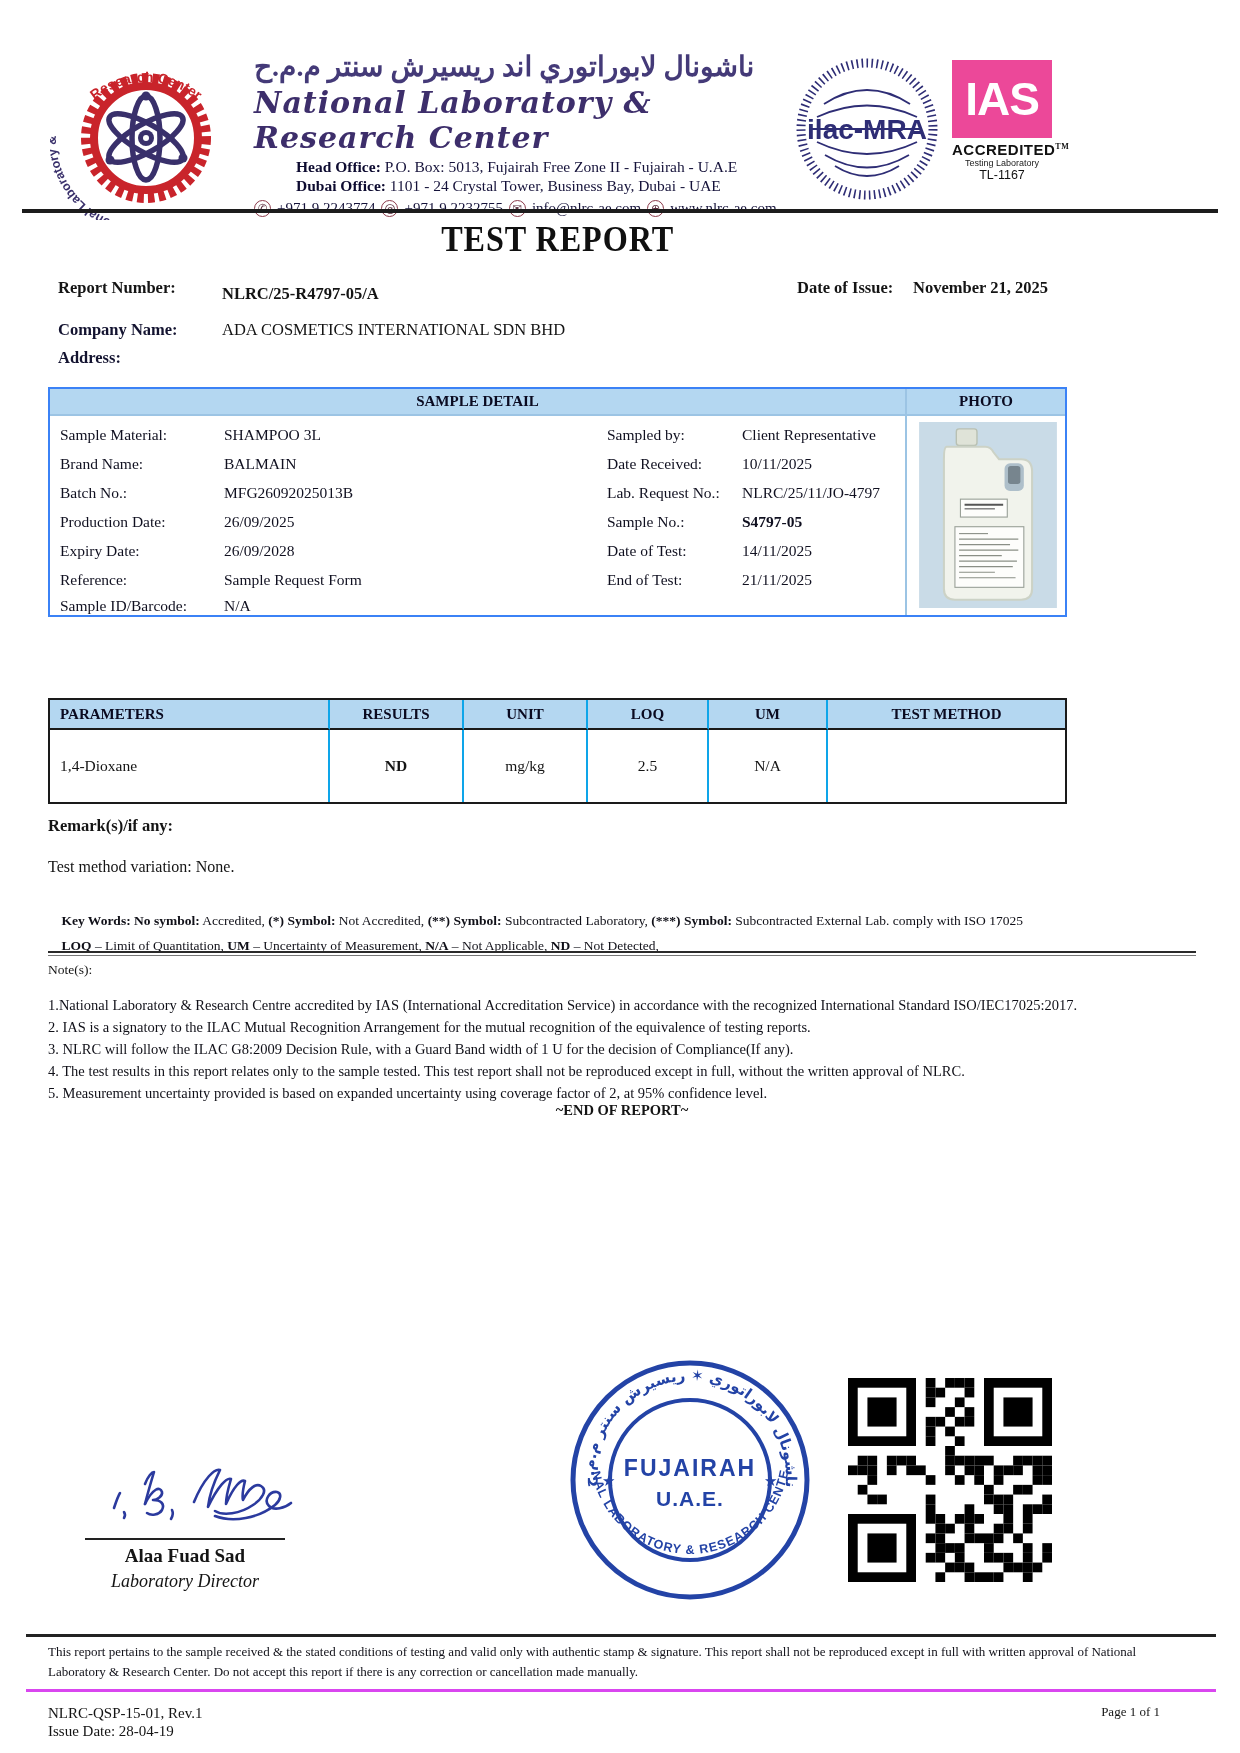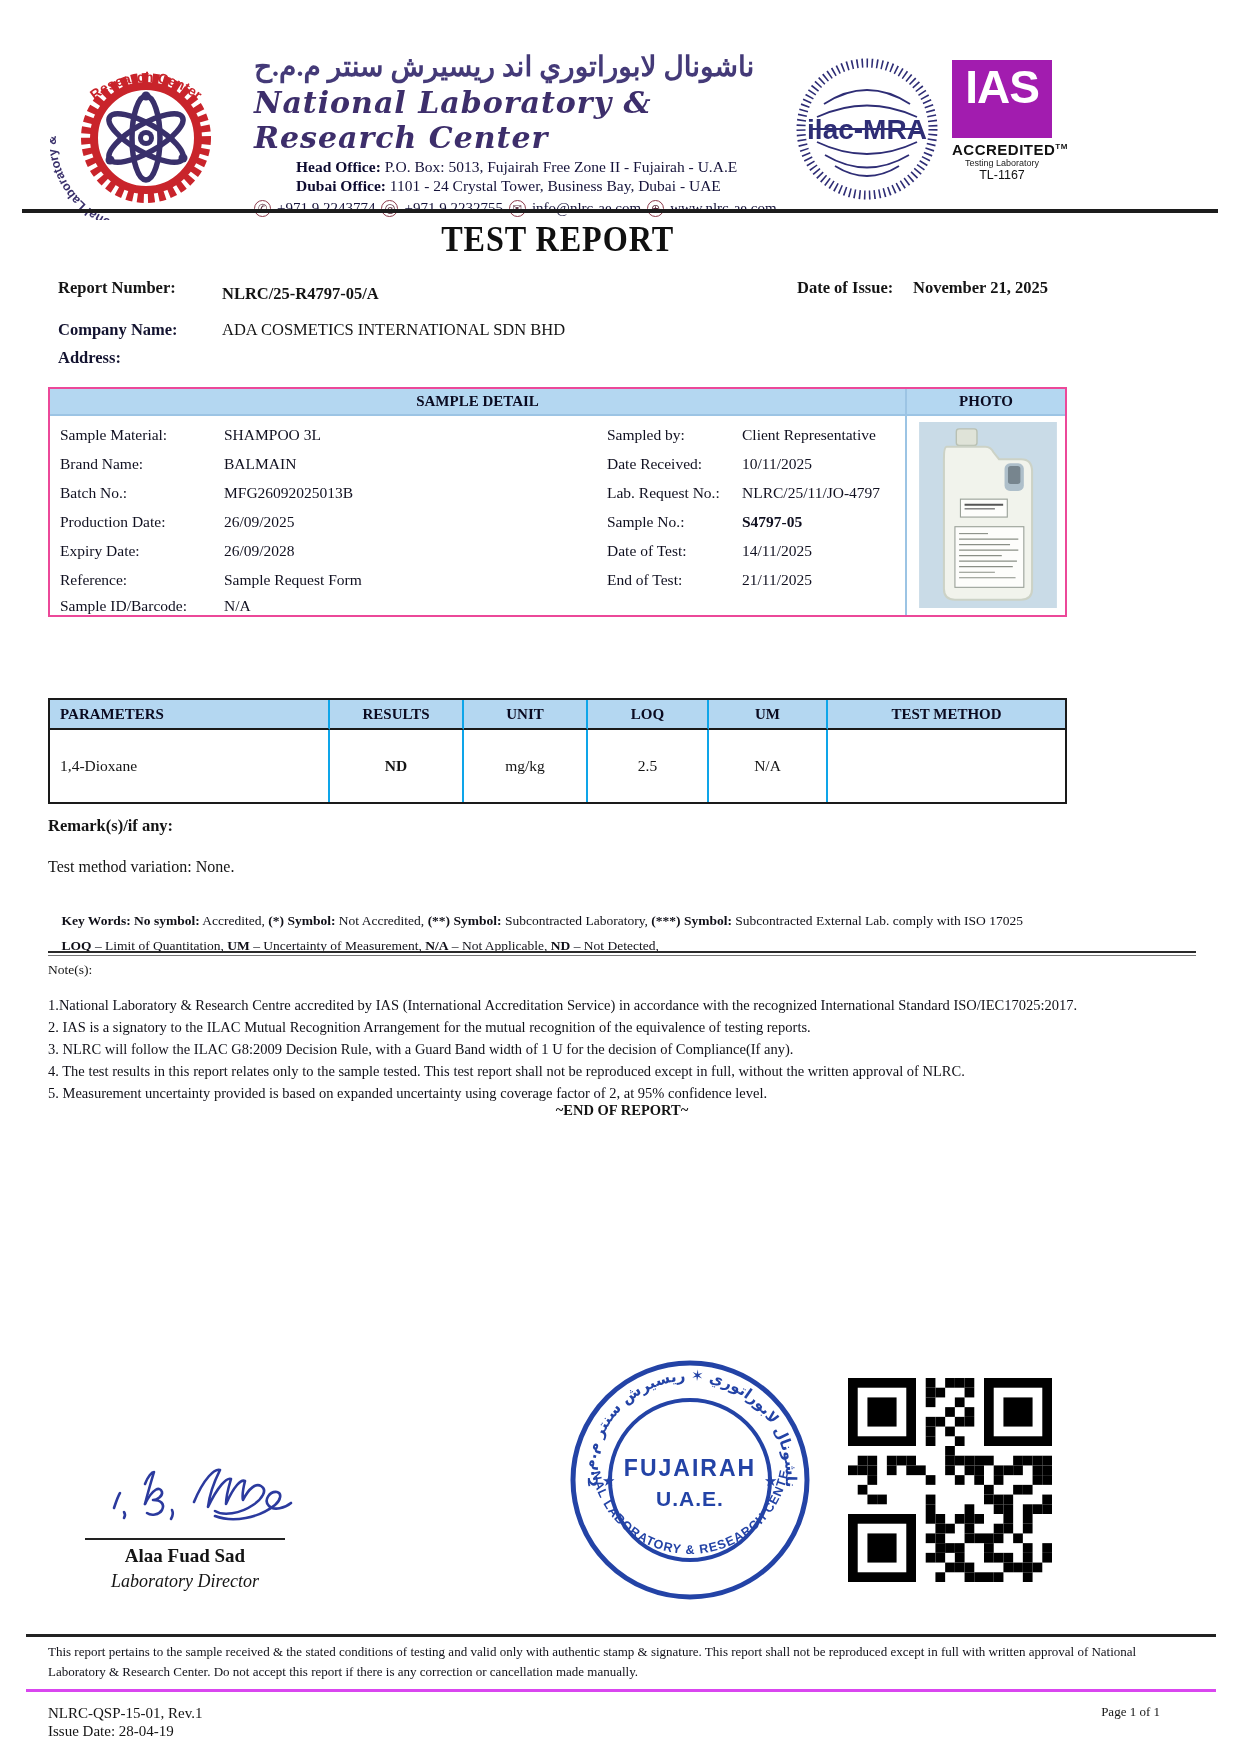--- a/index.html
+++ b/index.html
@@ -14,38 +14,38 @@
   
   .brand-arabic { font-size:28px; color:#443a78; font-weight:bold; letter-spacing:1px; }
   .brand-script { font-family:"DejaVu Serif", serif; font-style:italic; font-weight:bold;
                   font-size:30px; color:#3d2e6b; margin-top:2px; letter-spacing:1px; }
   .office-line { font-size:15.5px; margin-top:3px; color:#15123a;margin-left:42px; }
   .office-line b { color:#0d0b30; }
   .contact-line { font-size:15px; margin-top:5px; color:#15123a; display:flex; align-items:center; gap:6px; }
   .cicon { display:inline-flex; width:17px; height:17px; border:1.5px solid #8c3a4a; border-radius:50%;
            color:#5a2a3a; font-size:11px; align-items:center; justify-content:center; font-family:"DejaVu Sans", sans-serif; }
   .ias-box { width:100px; text-align:center; font-family:"Liberation Sans", sans-serif; }
-  .ias-green { background:#a21caf; height:78px; display:flex; align-items:flex-start; justify-content:center; }
+  .ias-green { background:#ec4899; height:78px; display:flex; align-items:center; justify-content:center; }
   .ias-green span { color:#fff; font-size:46px; font-weight:bold; letter-spacing:-1px; }
   .ias-accred { font-size:15px; font-weight:bold; letter-spacing:0.5px; margin-top:3px; color:#111; }
-  .ias-accred sup { font-size:8px; }
+  .ias-accred sup { font-size:8px;font-family:Liberation Serif, serif; }
   .ias-sub1 { font-size:9px; color:#222; }
   .ias-sub2 { font-size:12.5px; color:#111; }
 
   .top-rule { left:22px; top:209px; width:1196px; height:4px; background:#1c1c1c; }
 
   .doc-title { left:48px; top:220px; width:1019px; text-align:center; }
   .doc-title span { display:inline-block; font-size:35px; font-weight:bold; letter-spacing:1px;
                     transform:scaleX(0.92); color:#101010; }
 
   .lbl { font-weight:bold; }
   .info-16 { font-size:16.5px; }
 
   
-  .sample-table { left:48px; top:387px; width:1019px; height:230px; border:2px solid #ec4899; background:#fff; }
+  .sample-table { left:48px; top:387px; width:1019px; height:230px; border:2px solid #3b82f6; background:#fff; }
   .sample-head { display:flex; height:27px; background:#b4d7f1; border-bottom:2px solid #9cc4e4; }
   .sample-head .sh-left { width:855px; text-align:center; font-weight:bold; font-size:15px; line-height:25px; color:#0a0a20; }
   .sample-head .sh-right { flex:1; text-align:center; font-weight:bold; font-size:15px; line-height:25px;
                            border-left:2px solid #9cc4e4; color:#0a0a20; }
   .photo-cell { position:absolute; top:27px; left:855px; right:0; bottom:0; border-left:2px solid #9cc4e4; }
   .srow { position:absolute; font-size:15.5px; white-space:nowrap; color:#101020; }
   .srow .val { position:absolute; left:164px; top:0; }
   .srow-r .val { left:135px; }
   .bold-val { font-weight:bold; }
 

